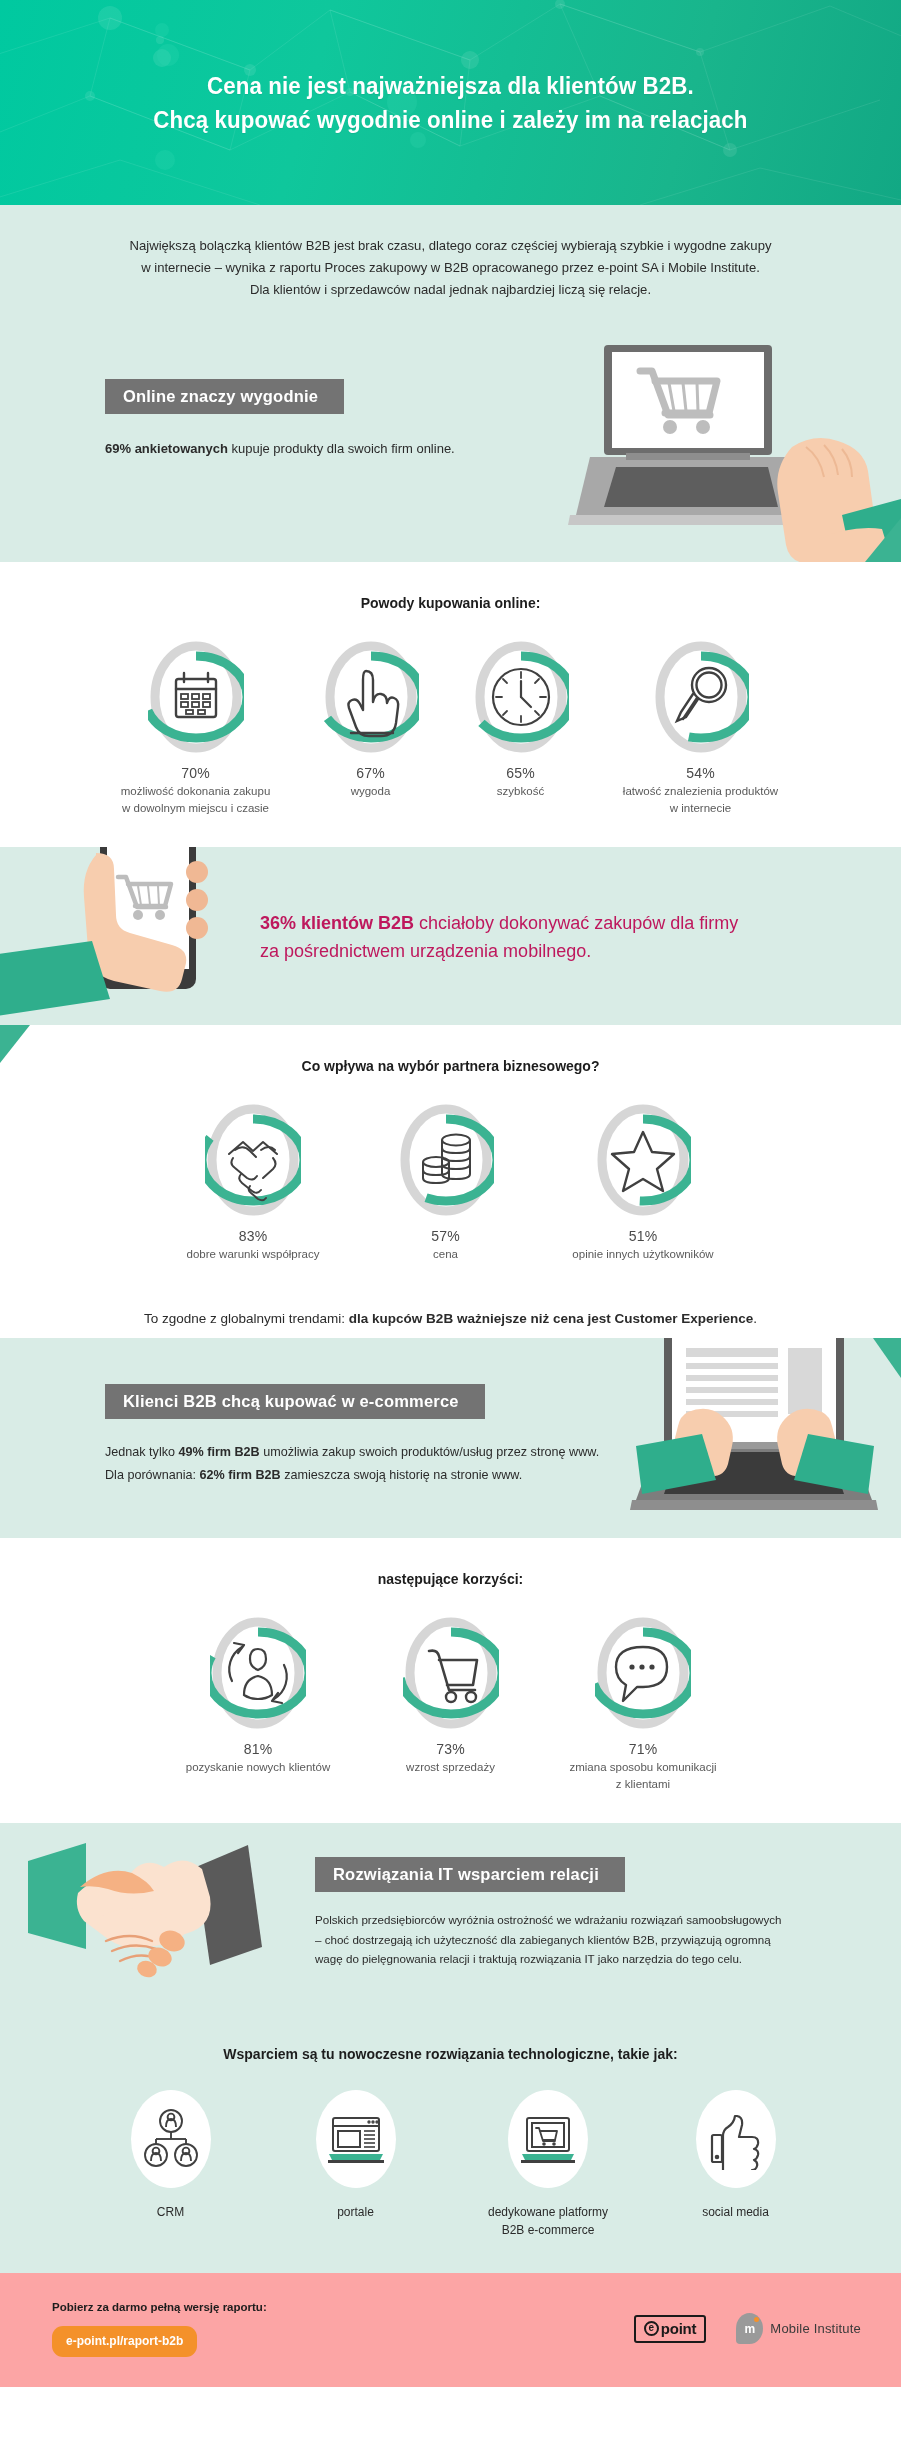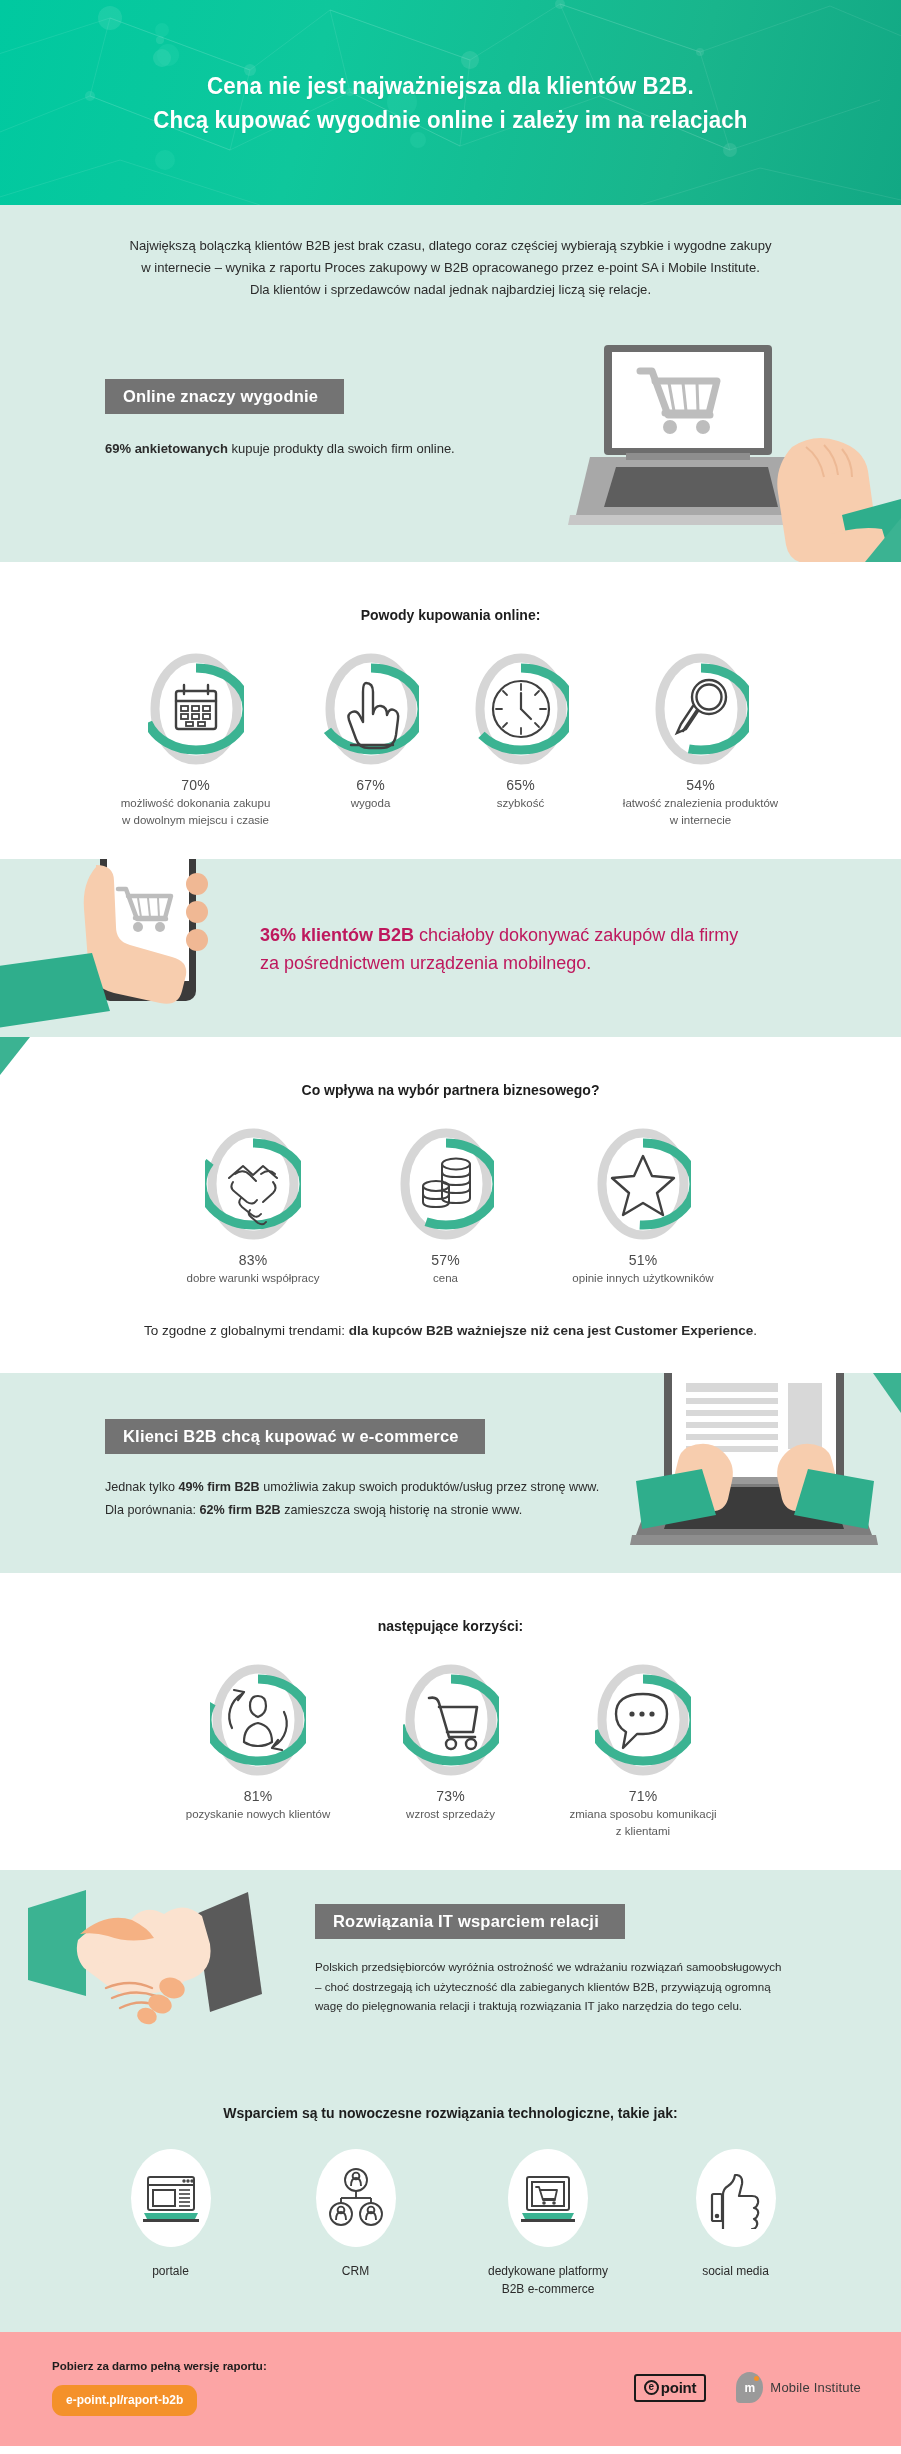--- a/index.html
+++ b/index.html
@@ -71,21 +71,21 @@
   }
   .s-online .art { width: 345px; position: relative; }
 
   
   .chart-head {
     text-align: center;
     font-size: 14px;
     font-weight: bold;
     color: #1d1d1d;
     line-height: 1.4;
-    padding-top: 44px;
+    padding-top: 32px;
   }
   .donut-row {
     display: flex;
     justify-content: center;
     align-items: flex-start;
     padding: 26px 30px 30px;
     gap: 0;
   }
   .donut-item { text-align: center; }
   .donut-wrap {
@@ -114,21 +114,22 @@
     padding: 62px 32px 0 10px;
     font-size: 18px;
     line-height: 1.6;
     color: #be185d;
   }
 
   .tagline {
     text-align: center;
     font-size: 13.5px;
     color: #2b2b2b;
-    padding: 6px 40px 35px;
+    padding: 6px 40px 12px;
+    margin-top: 12px;
   }
 
   
   .s-ecom { display: flex; min-height: 200px; position: relative; }
   .s-ecom .txt { flex: 1; padding: 46px 0 0 105px; }
   .s-ecom .body {
     margin-top: 22px;
     font-size: 12.6px;
     line-height: 1.78;
     color: #2b2b2b;
@@ -643,20 +644,43 @@
     </div>
   </div>
 
   <div class="band band-mint">
     <div class="chart-head">Wsparciem są tu nowoczesne rozwiązania technologiczne, takie jak:</div>
     <div class="tools-row">
 
       <div class="tool-item" style="width:185px">
         <div class="tool-badge">
           <svg width="62" height="62" viewBox="0 0 62 62">
+            <g stroke="#404040" stroke-width="1.9" fill="none">
+              <circle cx="31" cy="13" r="11"></circle>
+              <path d="M26 19 q0 -8 5 -8 q5 0 5 8"></path>
+              <circle cx="31" cy="9" r="3.4"></circle>
+              <line x1="31" y1="24" x2="31" y2="31"></line>
+              <path d="M16 31 h30"></path>
+              <line x1="16" y1="31" x2="16" y2="36"></line>
+              <line x1="46" y1="31" x2="46" y2="36"></line>
+              <circle cx="16" cy="47" r="11"></circle>
+              <path d="M11 53 q0 -8 5 -8 q5 0 5 8"></path>
+              <circle cx="16" cy="43" r="3.4"></circle>
+              <circle cx="46" cy="47" r="11"></circle>
+              <path d="M41 53 q0 -8 5 -8 q5 0 5 8"></path>
+              <circle cx="46" cy="43" r="3.4"></circle>
+            </g>
+          </svg>
+        </div>
+        <div class="tool-lbl">CRM</div>
+      </div>
+
+      <div class="tool-item" style="width:185px">
+        <div class="tool-badge">
+          <svg width="62" height="62" viewBox="0 0 62 62">
             <g stroke="#404040" stroke-width="2" fill="none">
               <rect x="8" y="10" width="46" height="33" rx="2"></rect>
               <line x1="8" y1="18" x2="54" y2="18"></line>
               <rect x="13" y="23" width="22" height="16"></rect>
               <g stroke-width="1.6">
                 <line x1="39" y1="23" x2="50" y2="23"></line>
                   <line x1="39" y1="27" x2="50" y2="27"></line>
                 <line x1="39" y1="31" x2="50" y2="31"></line>
                   <line x1="39" y1="35" x2="50" y2="35"></line>
                 <line x1="39" y1="39" x2="50" y2="39"></line>
@@ -667,43 +691,20 @@
                   <circle cx="52" cy="14" r="1"></circle>
               </g>
             </g>
             <path d="M4 46 L58 46 L55 52 L7 52 Z" fill="#3bb392"></path>
             <path d="M3 52 L59 52 L59 55 L3 55 Z" fill="#404040"></path>
           </svg>
         </div>
         <div class="tool-lbl">portale</div>
       </div>
 
-      <div class="tool-item" style="width:185px">
-        <div class="tool-badge">
-          <svg width="62" height="62" viewBox="0 0 62 62">
-            <g stroke="#404040" stroke-width="1.9" fill="none">
-              <circle cx="31" cy="13" r="11"></circle>
-              <path d="M26 19 q0 -8 5 -8 q5 0 5 8"></path>
-              <circle cx="31" cy="9" r="3.4"></circle>
-              <line x1="31" y1="24" x2="31" y2="31"></line>
-              <path d="M16 31 h30"></path>
-              <line x1="16" y1="31" x2="16" y2="36"></line>
-              <line x1="46" y1="31" x2="46" y2="36"></line>
-              <circle cx="16" cy="47" r="11"></circle>
-              <path d="M11 53 q0 -8 5 -8 q5 0 5 8"></path>
-              <circle cx="16" cy="43" r="3.4"></circle>
-              <circle cx="46" cy="47" r="11"></circle>
-              <path d="M41 53 q0 -8 5 -8 q5 0 5 8"></path>
-              <circle cx="46" cy="43" r="3.4"></circle>
-            </g>
-          </svg>
-        </div>
-        <div class="tool-lbl">CRM</div>
-      </div>
-
       <div class="tool-item" style="width:200px">
         <div class="tool-badge">
           <svg width="62" height="62" viewBox="0 0 62 62">
             <g stroke="#404040" stroke-width="2" fill="none">
               <rect x="10" y="10" width="42" height="33" rx="2"></rect>
               <rect x="15" y="15" width="32" height="24"></rect>
             </g>
             <g stroke="#404040" stroke-width="1.8" fill="none" stroke-linecap="round" stroke-linejoin="round">
               <path d="M19 20 h3 l4 13 h12"></path>
               <path d="M23 23 h17 l-2 9 h-12"></path>

